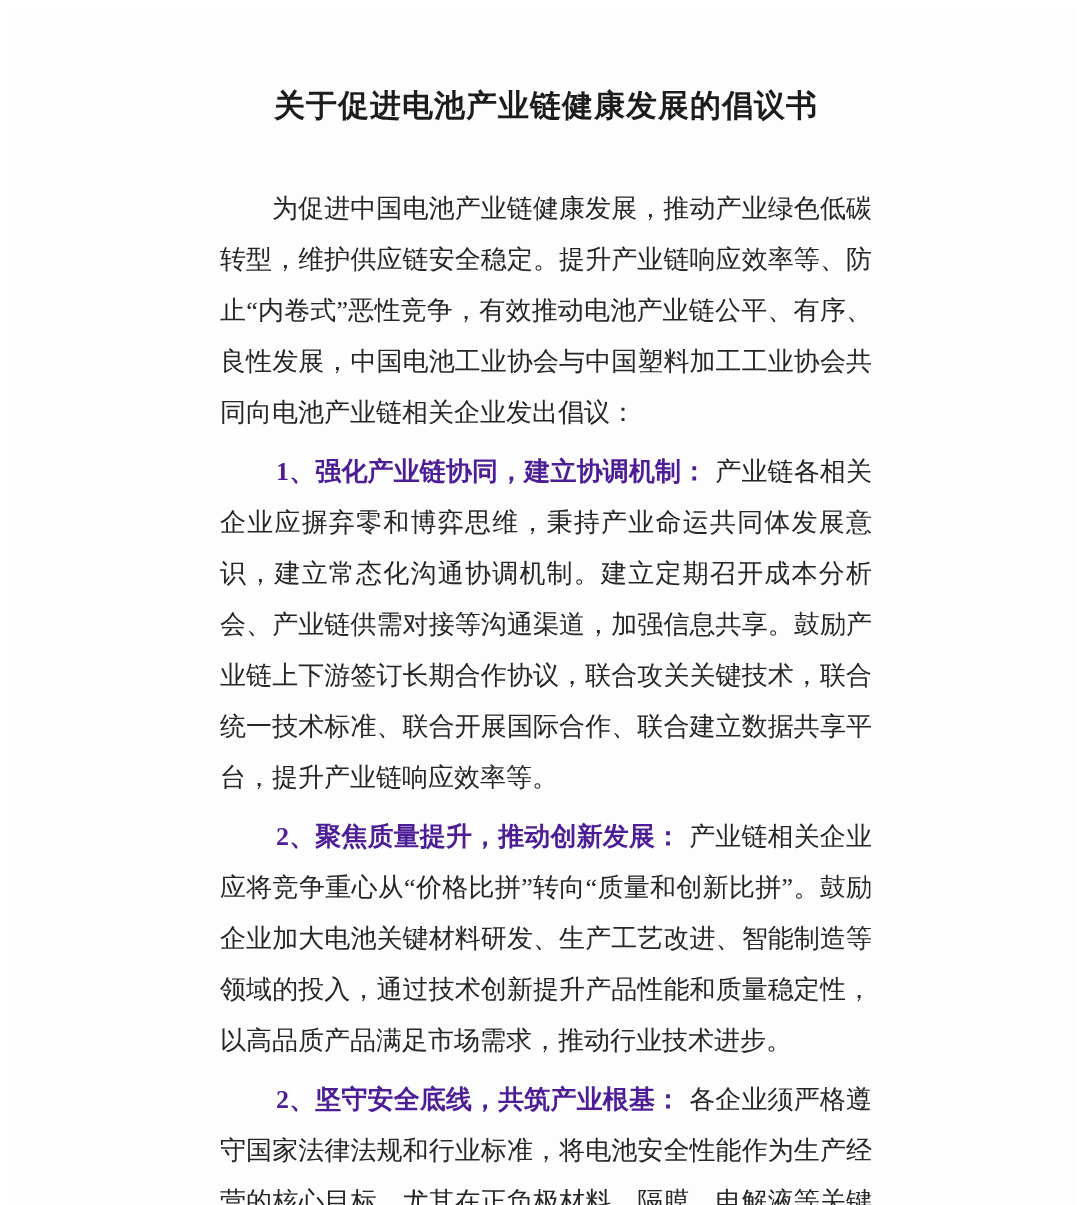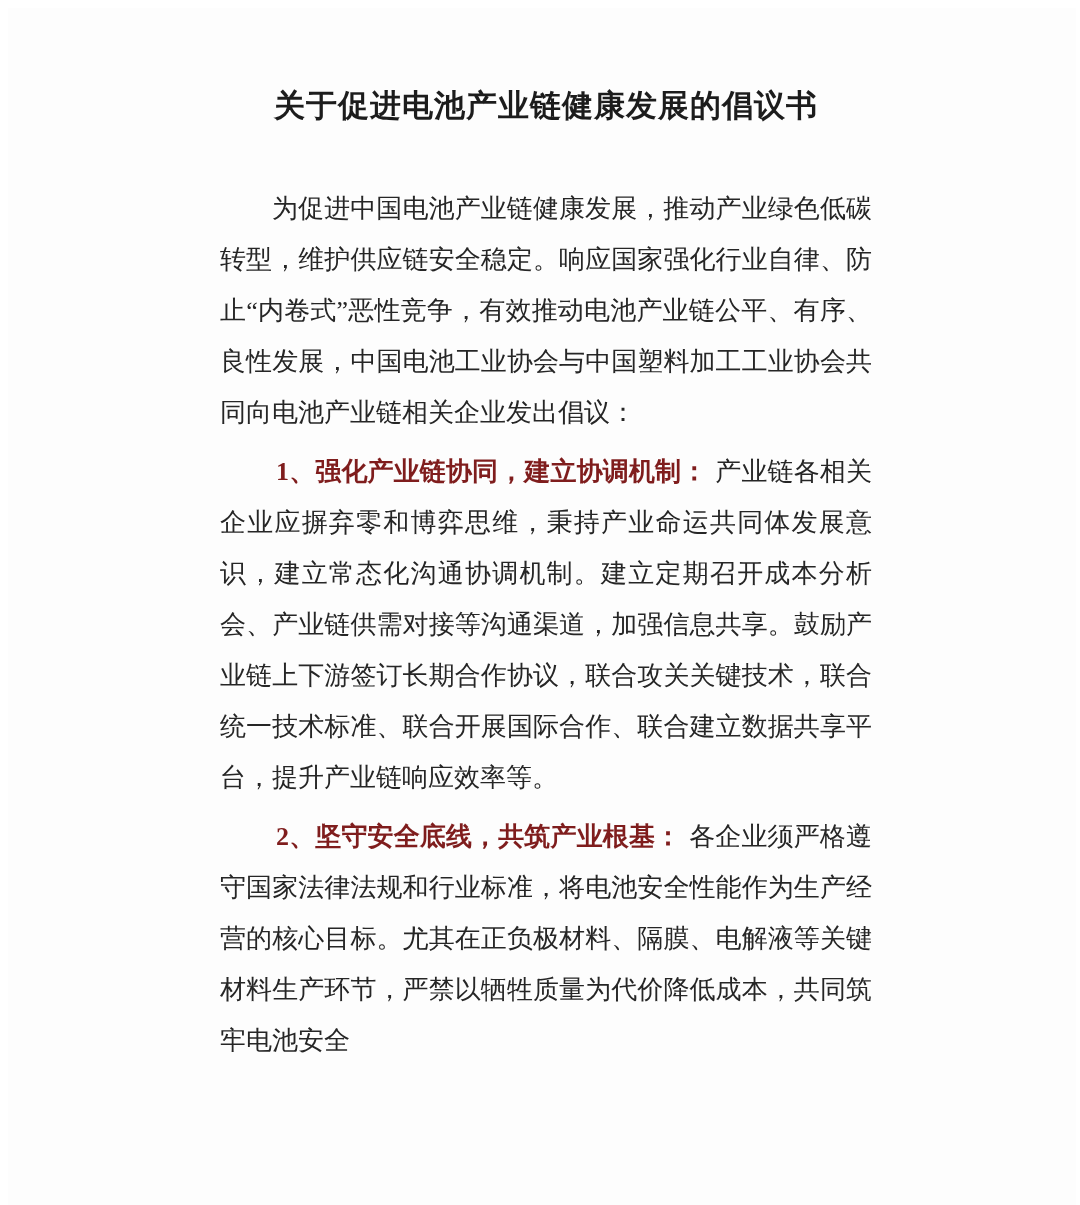--- a/index.html
+++ b/index.html
@@ -34,35 +34,36 @@
   }
   .doc-body p {
     text-align: justify;
     text-justify: inter-ideograph;
     text-indent: 2em;
     word-break: break-all;
     color: #262626;
   }
   .sec-heading {
     font-weight: 700;
-    color: #7f1d1d;
+    color: #4c1d95;
   }
 </style>
 </head>
 <body>
 
 <div class="page" style="background: rgb(253, 253, 253); color: rgb(38, 38, 38);">
   <div class="doc">
 
     <h1 class="doc-title">关于促进电池产业链健康发展的倡议书</h1>
 
     <div class="doc-body">
 
-      <p>为促进中国电池产业链健康发展，推动产业绿色低碳转型，维护供应链安全稳定。响应国家强化行业自律、防止“内卷式”恶性竞争，有效推动电池产业链公平、有序、良性发展，中国电池工业协会与中国塑料加工工业协会共同向电池产业链相关企业发出倡议：</p>
+      <p>为促进中国电池产业链健康发展，推动产业绿色低碳转型，维护供应链安全稳定。提升产业链响应效率等、防止“内卷式”恶性竞争，有效推动电池产业链公平、有序、良性发展，中国电池工业协会与中国塑料加工工业协会共同向电池产业链相关企业发出倡议：</p>
 
       <p><span class="sec-heading">1、强化产业链协同，建立协调机制：</span><span>产业链各相关企业应摒弃零和博弈思维，秉持产业命运共同体发展意识，建立常态化沟通协调机制。建立定期召开成本分析会、产业链供需对接等沟通渠道，加强信息共享。鼓励产业链上下游签订长期合作协议，联合攻关关键技术，联合统一技术标准、联合开展国际合作、联合建立数据共享平台，提升产业链响应效率等。</span></p>
 
+      <p><span class="sec-heading">2、聚焦质量提升，推动创新发展：</span><span>产业链相关企业应将竞争重心从“价格比拼”转向“质量和创新比拼”。鼓励企业加大电池关键材料研发、生产工艺改进、智能制造等领域的投入，通过技术创新提升产品性能和质量稳定性，以高品质产品满足市场需求，推动行业技术进步。</span></p>
 
       <p><span class="sec-heading">2、坚守安全底线，共筑产业根基：</span><span>各企业须严格遵守国家法律法规和行业标准，将电池安全性能作为生产经营的核心目标。尤其在正负极材料、隔膜、电解液等关键材料生产环节，严禁以牺牲质量为代价降低成本，共同筑牢电池安全</span></p>
 
     </div>
   </div>
 </div>
 
 </body></html>

